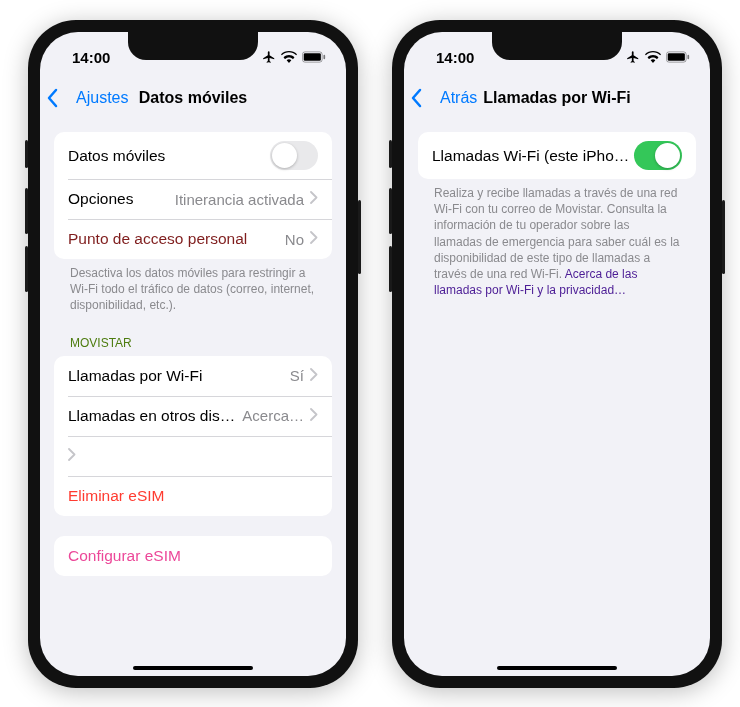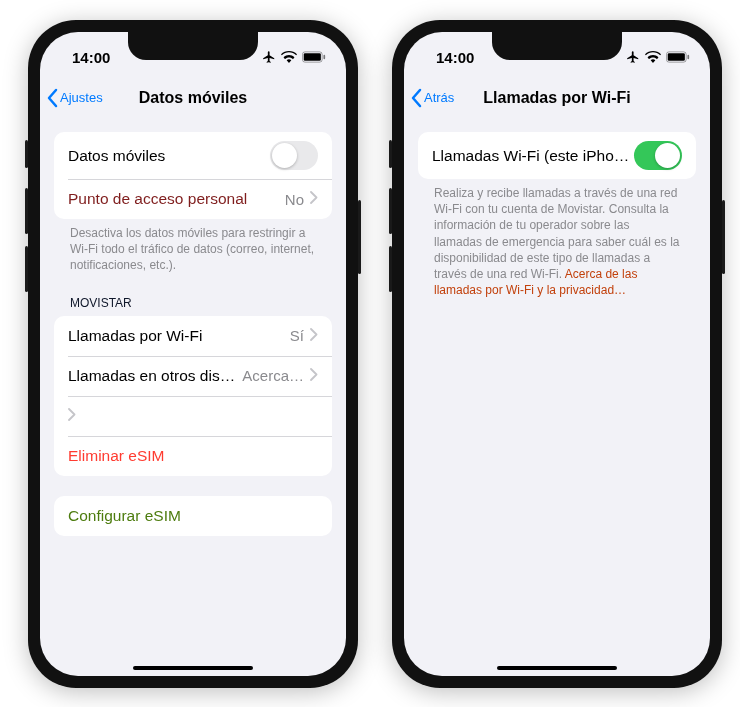--- a/index.html
+++ b/index.html
@@ -75,23 +75,23 @@
     height: 44px;
     display: flex;
     align-items: center;
     position: relative;
     border-bottom: 0.5px solid rgba(0,0,0,0);
   }
   .navbar .back {
     display: flex;
     align-items: center;
     color: #007aff;
-    font-size: 13px;
+    font-size: 16px;
     padding-left: 6px;
-    gap: 2px;
+    gap: 18px;
   }
   .navbar .title {
     position: absolute;
     left: 0; right: 0;
     text-align: center;
     font-size: 16px;
     font-weight: 600;
     color: #000;
     pointer-events: none;
   }
@@ -103,54 +103,54 @@
     margin-top: 20px;
     background: #fff;
     border-radius: 10px;
     margin-left: 14px;
     margin-right: 14px;
     overflow: hidden;
   }
   .group.first { margin-top: 12px; }
   .group-header {
     font-size: 12px;
-    color: #0f172a;
+    color: #4d7c0f;
     padding: 0 30px;
     margin-top: 22px;
     margin-bottom: 6px;
     text-transform: uppercase;
   }
   .group-footer {
     font-size: 12px;
     color: #8a8a8e;
     padding: 6px 30px 0;
     line-height: 1.35;
   }
-  .group-footer .link { color: #c2410c; }
+  .group-footer .link { color: #4c1d95; }
   .row {
     display: flex;
     align-items: center;
     min-height: 40px;
     padding: 9px 14px;
     font-size: 15.5px;
     color: #000;
     position: relative;
   }
   .row + .row::before {
     content: "";
     position: absolute;
     top: 0; left: 14px; right: 0;
     height: 0.5px;
     background: #d6d6da;
   }
   .row .label { flex: 1; white-space: nowrap; overflow: hidden; text-overflow: ellipsis; }
   .row .detail { color: #8a8a8e; margin-right: 6px; font-size: 15px;}
   .row .chev { color: #c5c5c9; }
   .row.destructive .label { color: #ff3b30; }
-  .row.link .label { color: #4d7c0f; }
+  .row.link .label { color: #ec4899; }
   .row.disabled .label { color: #7f1d1d; }
 
   .toggle {
     width: 48px; height: 29px;
     border-radius: 15px;
     position: relative;
     flex-shrink: 0;
   }
   .toggle .knob {
     position: absolute;
@@ -216,29 +216,36 @@
 
     <div class="content">
 
       <div class="group first">
         <div class="row">
           <span class="label">Datos móviles</span>
           <div class="toggle off">
               <div class="knob"></div>
             </div>
         </div>
+        <div class="row">
+          <span class="label">Opciones</span>
+          <span class="detail">Itinerancia activada</span>
+          <span class="chev"><svg viewBox="0 0 8 13" fill="none">
+                <path d="M1 1 L6.5 6.5 L1 12" stroke="#c5c5c9" stroke-width="1.8" stroke-linecap="round" stroke-linejoin="round"></path>
+              </svg></span>
+        </div>
         <div class="row disabled">
           <span class="label">Punto de acceso personal</span>
           <span class="detail">No</span>
           <span class="chev"><svg viewBox="0 0 8 13" fill="none">
                 <path d="M1 1 L6.5 6.5 L1 12" stroke="#c5c5c9" stroke-width="1.8" stroke-linecap="round" stroke-linejoin="round"></path>
               </svg></span>
         </div>
       </div>
-      <div class="group-footer">Desactiva los datos móviles para restringir a Wi-Fi todo el tráfico de datos (correo, internet, notificaciones, etc.).</div>
+      <div class="group-footer">Desactiva los datos móviles para restringir a Wi-Fi todo el tráfico de datos (correo, internet, disponibilidad, etc.).</div>
 
       <div class="group-header">MOVISTAR</div>
       <div class="group" style="margin-top:0">
         <div class="row">
           <span class="label">Llamadas por Wi-Fi</span>
           <span class="detail">Sí</span>
           <span class="chev"><svg viewBox="0 0 8 13" fill="none">
                 <path d="M1 1 L6.5 6.5 L1 12" stroke="#c5c5c9" stroke-width="1.8" stroke-linecap="round" stroke-linejoin="round"></path>
               </svg></span>
         </div>
@@ -316,18 +323,18 @@
     <div class="content">
       <div class="group first">
         <div class="row">
           <span class="label">Llamadas Wi-Fi (este iPhone)</span>
           <div class="toggle on">
               <div class="knob"></div>
             </div>
         </div>
       </div>
       <div class="group-footer">
-        <span>Realiza y recibe llamadas a través de una red Wi-Fi con tu cuenta de Movistar. Consulta la información de tu operador sobre las llamadas de emergencia para saber cuál es la disponibilidad de este tipo de llamadas a través de una red Wi-Fi. </span><span class="link">Acerca de las llamadas por Wi-Fi y la privacidad…</span>
+        <span>Realiza y recibe llamadas a través de una red Wi-Fi con tu correo de Movistar. Consulta la información de tu operador sobre las llamadas de emergencia para saber cuál es la disponibilidad de este tipo de llamadas a través de una red Wi-Fi. </span><span class="link">Acerca de las llamadas por Wi-Fi y la privacidad…</span>
       </div>
     </div>
 
   </div>
 </div>
 
 </body></html>

